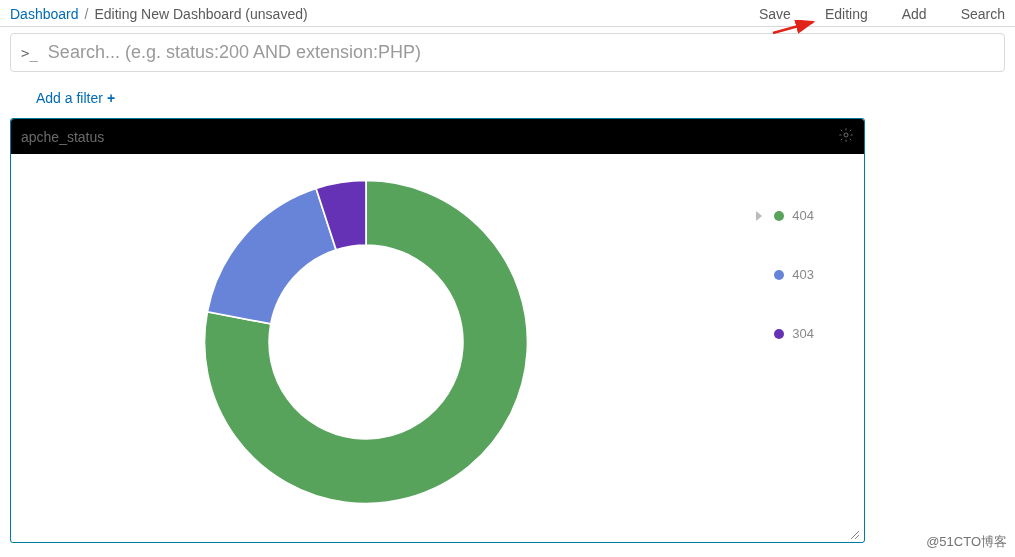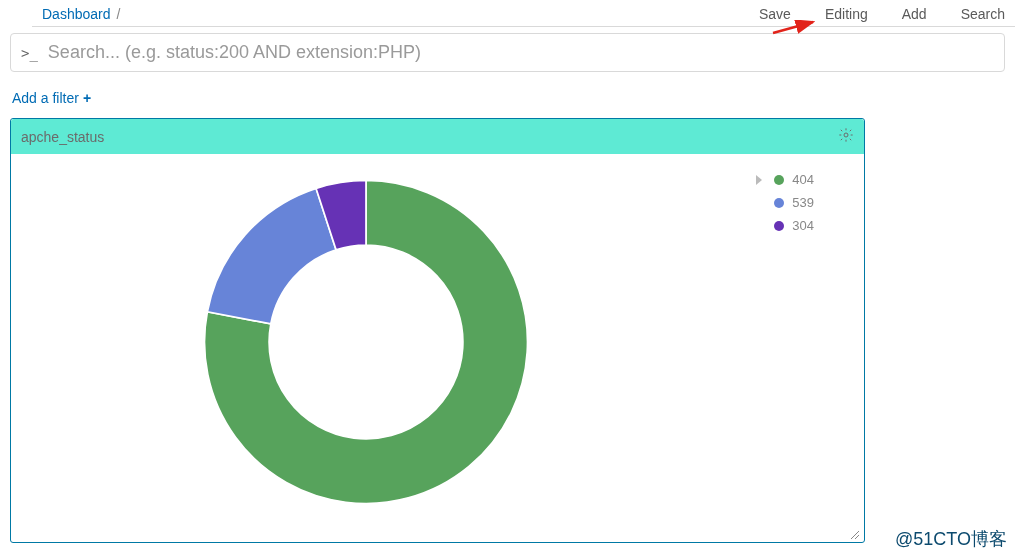--- a/index.html
+++ b/index.html
@@ -12,21 +12,20 @@
       height: 557px;
       overflow: hidden;
       position: relative;
     }
     .topbar {
       display: flex;
       align-items: center;
       justify-content: space-between;
       padding: 6px 10px 4px 10px;
       border-bottom: 1px solid #d9d9d9;
-      margin-left: 32px;
     }
     .breadcrumb {
       display: flex;
       align-items: center;
       gap: 6px;
       color: #5a5a5a;
     }
     .breadcrumb a { color: #006BB4; text-decoration: none; cursor: pointer; }
     .breadcrumb .sep { color: #888; }
     .breadcrumb .current { color: #5a5a5a; }
@@ -44,34 +43,35 @@
     }
     .searchbar .prompt { font-family: monospace; font-size: 14px; color: #666; margin-right: 10px; }
     .searchbar input {
       border: none; outline: none; flex: 1; font-size: 18px; color: #333;
       background: transparent;
     }
     .searchbar input::placeholder { color: #9a9a9a; }
     .filterbar {
       padding: 10px 12px 12px 12px;
       color: #006BB4;
+      margin-left: 24px;
     }
     .filterbar .add-filter { cursor: pointer; display: inline-flex; align-items: center; gap: 4px; }
     .filterbar .plus { font-weight: bold; }
     .panel-area { padding: 0 10px; }
     .panel {
       border: 1px solid #0079a5;
       border-radius: 3px;
       width: 855px;
       height: 425px;
       position: relative;
       background: #fff;
     }
     .panel-header {
-      background: #5eead4;
+      background: #000000;
       padding: 8px 10px;
       display: flex;
       align-items: center;
       justify-content: space-between;
       color: #6b6b6b;
       border-top-left-radius: 3px;
       border-top-right-radius: 3px;
     }
     .gear-icon { cursor: pointer; color: #6b6b6b; }
     .gear-icon svg { width: 16px; height: 16px; stroke: #6b6b6b; fill: none; }
@@ -89,21 +89,21 @@
     .legend {
       position: absolute;
       right: 50px;
       top: 18px;
       display: flex;
       flex-direction: column;
       gap: 8px;
       font-size: 13px;
       color: #888;
     }
-    .legend-row { display: flex; align-items: center; gap: 8px; }
+    .legend-row { display: flex; align-items: center; gap: 8px; margin-top: 36px; }
     .legend-row .collapse-icon { width: 14px; color: #bbb; display: inline-flex; justify-content: center; }
     .legend-row .collapse-icon svg { width: 12px; height: 12px; fill: #bbb; }
     .legend-row .swatch { width: 10px; height: 10px; border-radius: 50%; display: inline-block; }
     .legend-row .label { }
     .resize-handle {
       position: absolute;
       right: 4px;
       bottom: 2px;
       width: 12px; height: 12px;
       cursor: nwse-resize;
@@ -113,31 +113,32 @@
     .arrow-annotation {
       position: absolute;
       left: 771px;
       top: 20px;
       pointer-events: none;
     }
     .watermark {
       position: absolute;
       right: 8px;
       bottom: 6px;
-      color: #0c4a6e;
-      font-size: 18px;
+      color: #737373;
+      font-size: 13px;
     }
   </style>
 </head>
 <body>
 
 <div class="topbar">
   <div class="breadcrumb">
     <a>Dashboard</a>
     <span class="sep">/</span>
+    <span class="current">Editing New Dashboard (unsaved)</span>
   </div>
   <div class="actions">
     <span>Save</span>
     <span>Editing</span>
     <span>Add</span>
     <span>Search</span>
   </div>
 </div>
 
 <div class="searchbar">
@@ -177,21 +178,21 @@
               <svg viewBox="0 0 12 12">
                 <path d="M3 1 L9 6 L3 11 Z"></path>
               </svg>
             </span>
             <span class="swatch" style="background: rgb(87, 163, 92);"></span>
             <span class="label">404</span>
           </div>
           <div class="legend-row">
             <span class="collapse-icon"></span>
             <span class="swatch" style="background: rgb(103, 132, 216);"></span>
-            <span class="label">539</span>
+            <span class="label">403</span>
           </div>
           <div class="legend-row">
             <span class="collapse-icon"></span>
             <span class="swatch" style="background: rgb(102, 50, 181);"></span>
             <span class="label">304</span>
           </div>
         </div>
       <span class="resize-handle">
         <svg viewBox="0 0 12 12">
             <path d="M11 7 L7 11 M11 3 L3 11" stroke-width="1"></path>

